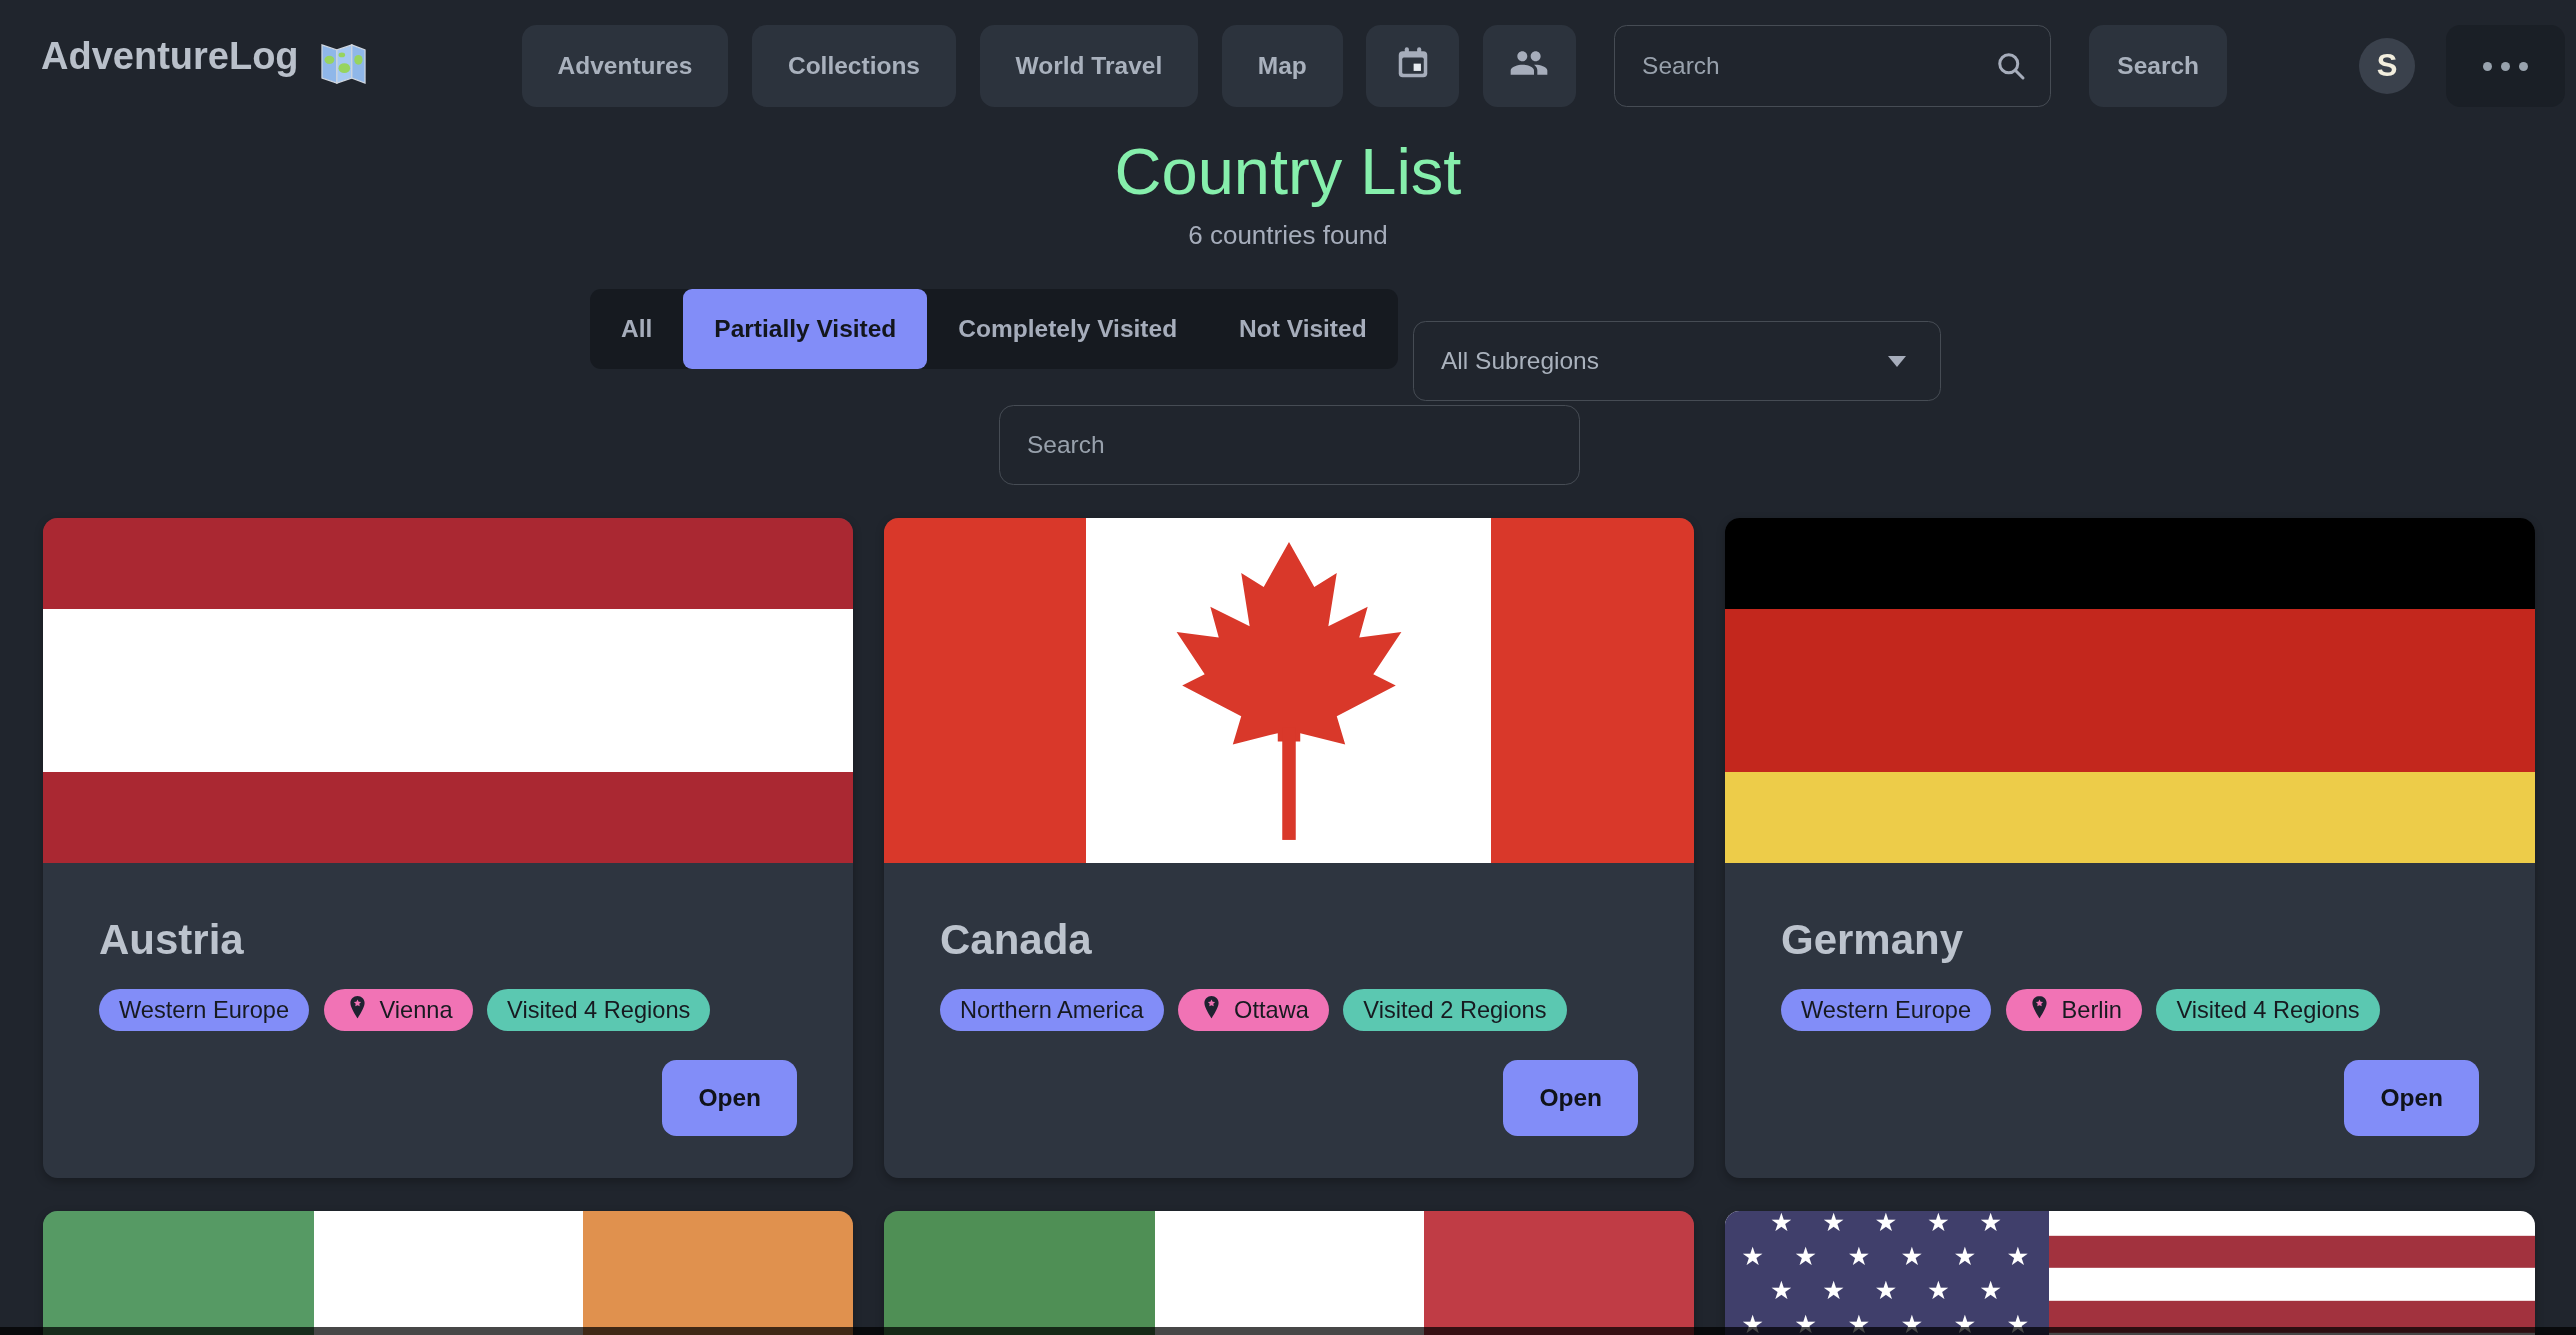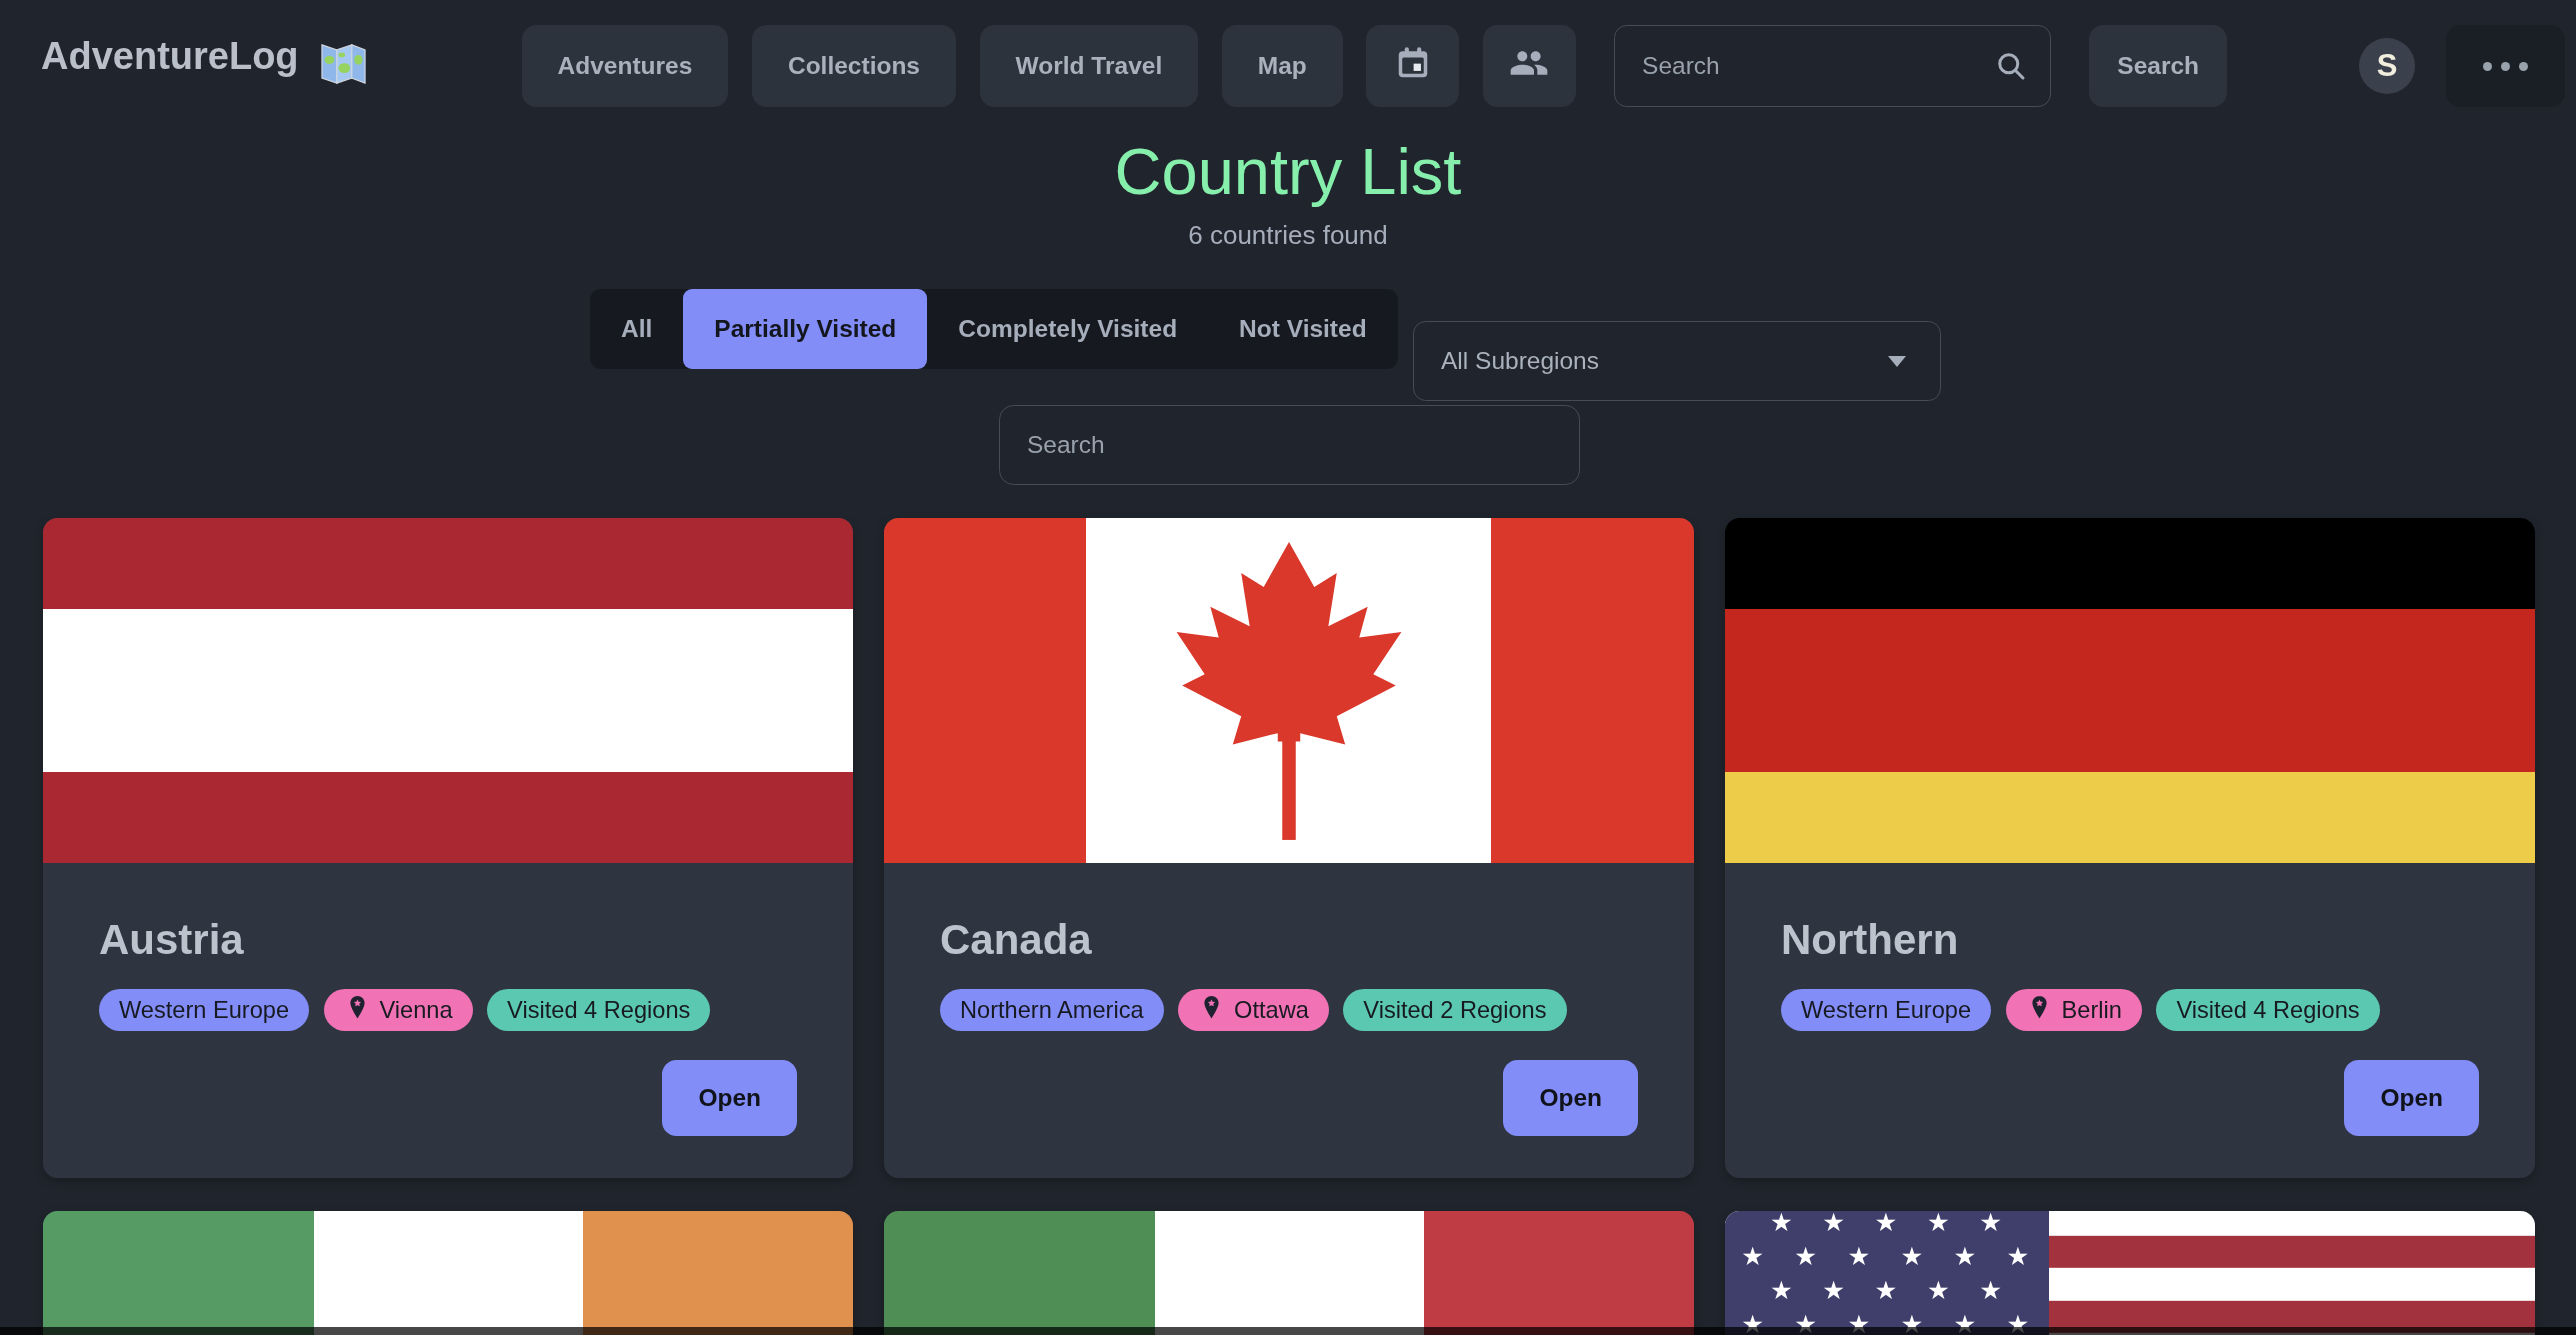--- a/index.html
+++ b/index.html
@@ -207,21 +207,21 @@
         </div>
         <div class="card-actions">
           <button class="open-btn">Open</button>
         </div>
       </div>
     </div>
 
     <div class="card">
       <div class="flag flag-germany"></div>
       <div class="card-body">
-        <h2 class="country-name">Northern</h2>
+        <h2 class="country-name">Germany</h2>
         <div class="badges">
           <span class="badge purple">Western Europe</span>
           <span class="badge pink">
             <span>
               <svg width="27" height="27" viewBox="0 0 24 24">
                 <path d="M12 1.8c-3.5 0-6.3 2.8-6.3 6.2 0 4.6 6.3 13.6 6.3 13.6s6.3-9 6.3-13.6c0-3.4-2.8-6.2-6.3-6.2z" fill="#1e2230"></path>
                 <path d="M12 4.9l1 2 2.2.32-1.6 1.55.38 2.18L12 9.9l-1.98 1.05.38-2.18-1.6-1.55L11 6.9z" fill="#f173b5"></path>
               </svg>
             </span>
             <span>Berlin</span>

